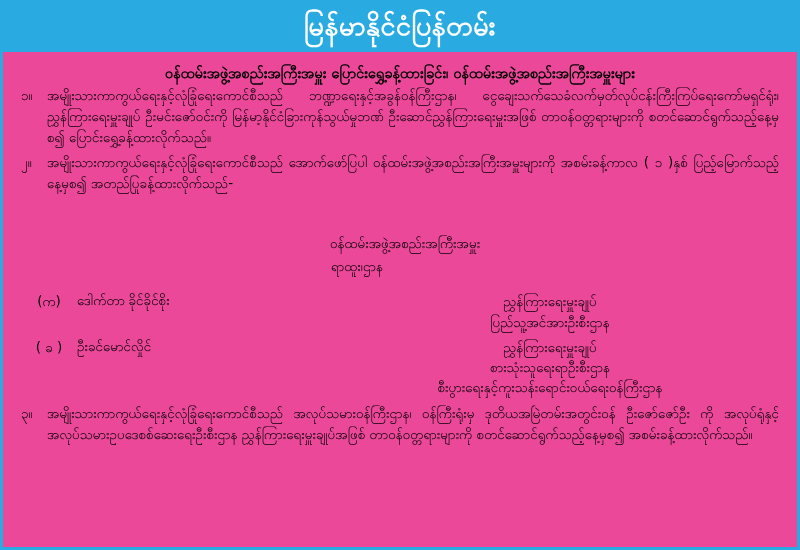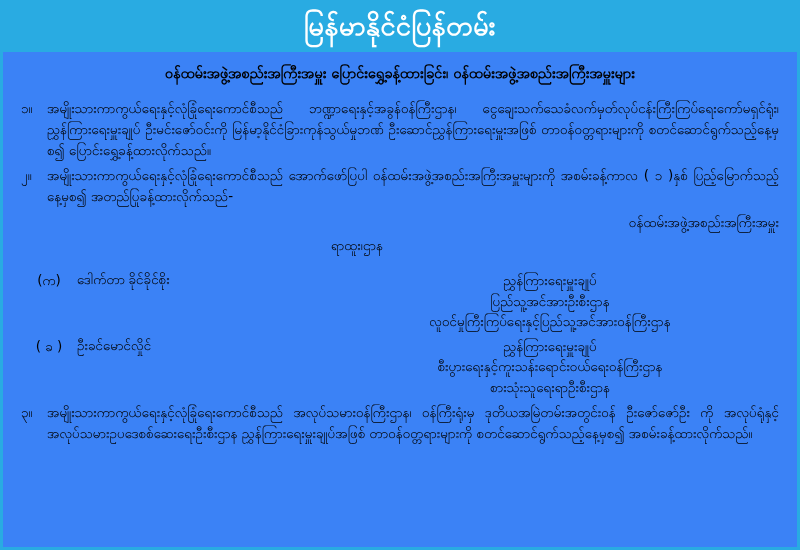--- a/index.html
+++ b/index.html
@@ -11,21 +11,21 @@
     height: 550px;
     background: #ffffff;
     font-family: "DejaVu Sans", "Liberation Sans", sans-serif;
     overflow: hidden;
   }
   .page {
     width: 800px;
     height: 550px;
     box-sizing: border-box;
     border: 3px solid #29ABE2;
-    background: #3b82f6;
+    background: #ec4899;
     display: flex;
     flex-direction: column;
   }
   .banner {
     background: #29ABE2;
     color: #ffffff;
     text-align: center;
     font-size: 27px;
     font-weight: bold;
     letter-spacing: 0.5px;
@@ -39,21 +39,21 @@
     box-sizing: border-box;
     color: #000000;
     font-size: 13.5px;
     line-height: 1.55;
   }
   .subtitle {
     text-align: center;
     font-weight: bold;
     font-size: 14.5px;
     line-height: 1.6;
-    margin-bottom: 13px;
+    margin-bottom: 0;
   }
   .subtitle .line {
     display: block;
   }
   .para {
     display: flex;
     align-items: flex-start;
     margin-bottom: 4px;
     text-align: justify;
   }
@@ -72,22 +72,23 @@
     margin-top: 6px;
     margin-bottom: 2px;
   }
   .listhead .col-name {
     width: 290px;
     text-align: center;
     font-weight: normal;
   }
   .listhead .col-post {
     flex: 1 1 auto;
-    text-align: right;
+    text-align: center;
     padding-left: 10px;
+    margin-top: 34px;
   }
   .subhead {
     margin-left: 300px;
     padding-left: 10px;
     margin-bottom: 14px;
   }
   .entry {
     display: flex;
     margin-bottom: 1px;
   }
@@ -140,33 +141,32 @@
     </div>
 
     <div class="subhead">ရာထူး၊ဌာန</div>
 
     <div class="entry">
       <div class="label">(က)</div>
       <div class="name">ဒေါက်တာ ခိုင်ခိုင်စိုး</div>
       <div class="posts">
         <span class="post">ညွှန်ကြားရေးမှူးချုပ်</span>
         <span class="post">ပြည်သူ့အင်အားဦးစီးဌာန</span>
-        <span class="post">လူဝင်မှုကြီးကြပ်ရေးနှင့်ပြည်သူ့အင်အားဝန်ကြီးဌာန</span>
       </div>
     </div>
 
     <div class="spacer-sm"></div>
 
     <div class="entry">
       <div class="label">( ခ )</div>
       <div class="name">ဦးခင်မောင်လှိုင်</div>
       <div class="posts">
         <span class="post">ညွှန်ကြားရေးမှူးချုပ်</span>
+        <span class="post">စားသုံးသူရေးရာဦးစီးဌာန</span>
         <span class="post">စီးပွားရေးနှင့်ကူးသန်းရောင်းဝယ်ရေးဝန်ကြီးဌာန</span>
-        <span class="post">စားသုံးသူရေးရာဦးစီးဌာန</span>
       </div>
     </div>
 
     <div class="spacer-sm"></div>
 
     <div class="para">
       <div class="marker">၃။</div>
       <div class="text">အမျိုးသားကာကွယ်ရေးနှင့်လုံခြုံရေးကောင်စီသည် အလုပ်သမားဝန်ကြီးဌာန၊ ဝန်ကြီးရုံးမှ ဒုတိယအမြဲတမ်းအတွင်းဝန် ဦးဇော်ဇော်ဦး ကို အလုပ်ရုံနှင့်အလုပ်သမားဥပဒေစစ်ဆေးရေးဦးစီးဌာန ညွှန်ကြားရေးမှူးချုပ်အဖြစ် တာဝန်ဝတ္တရားများကို စတင်ဆောင်ရွက်သည့်နေ့မှစ၍ အစမ်းခန့်ထားလိုက်သည်။</div>
     </div>
 

